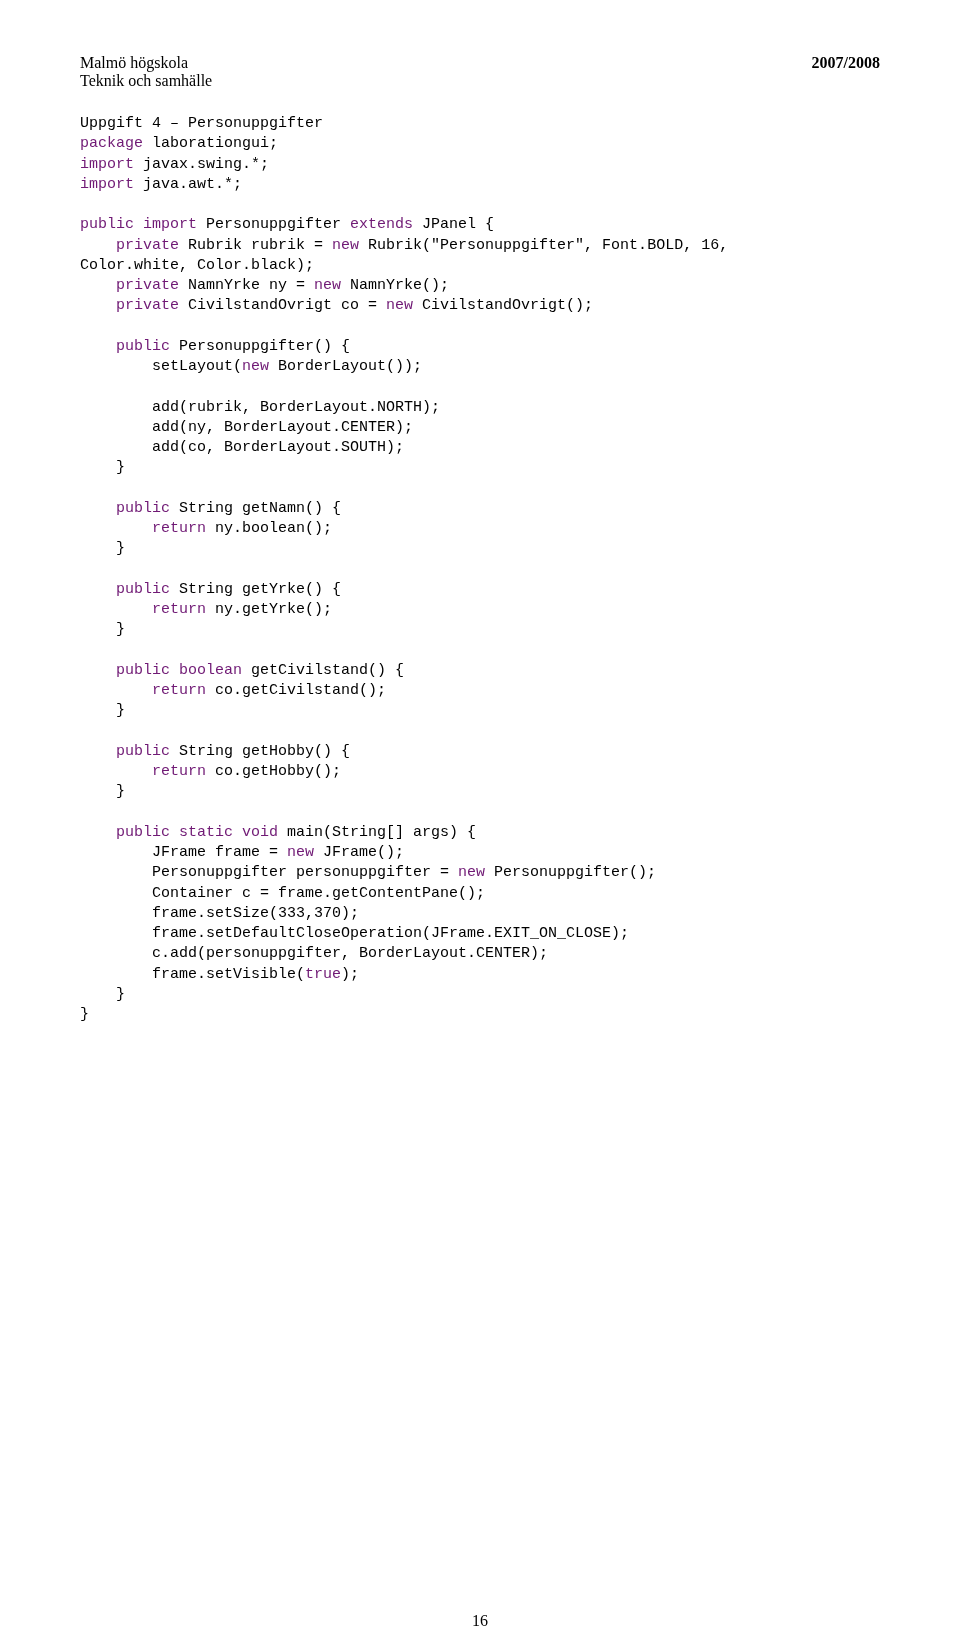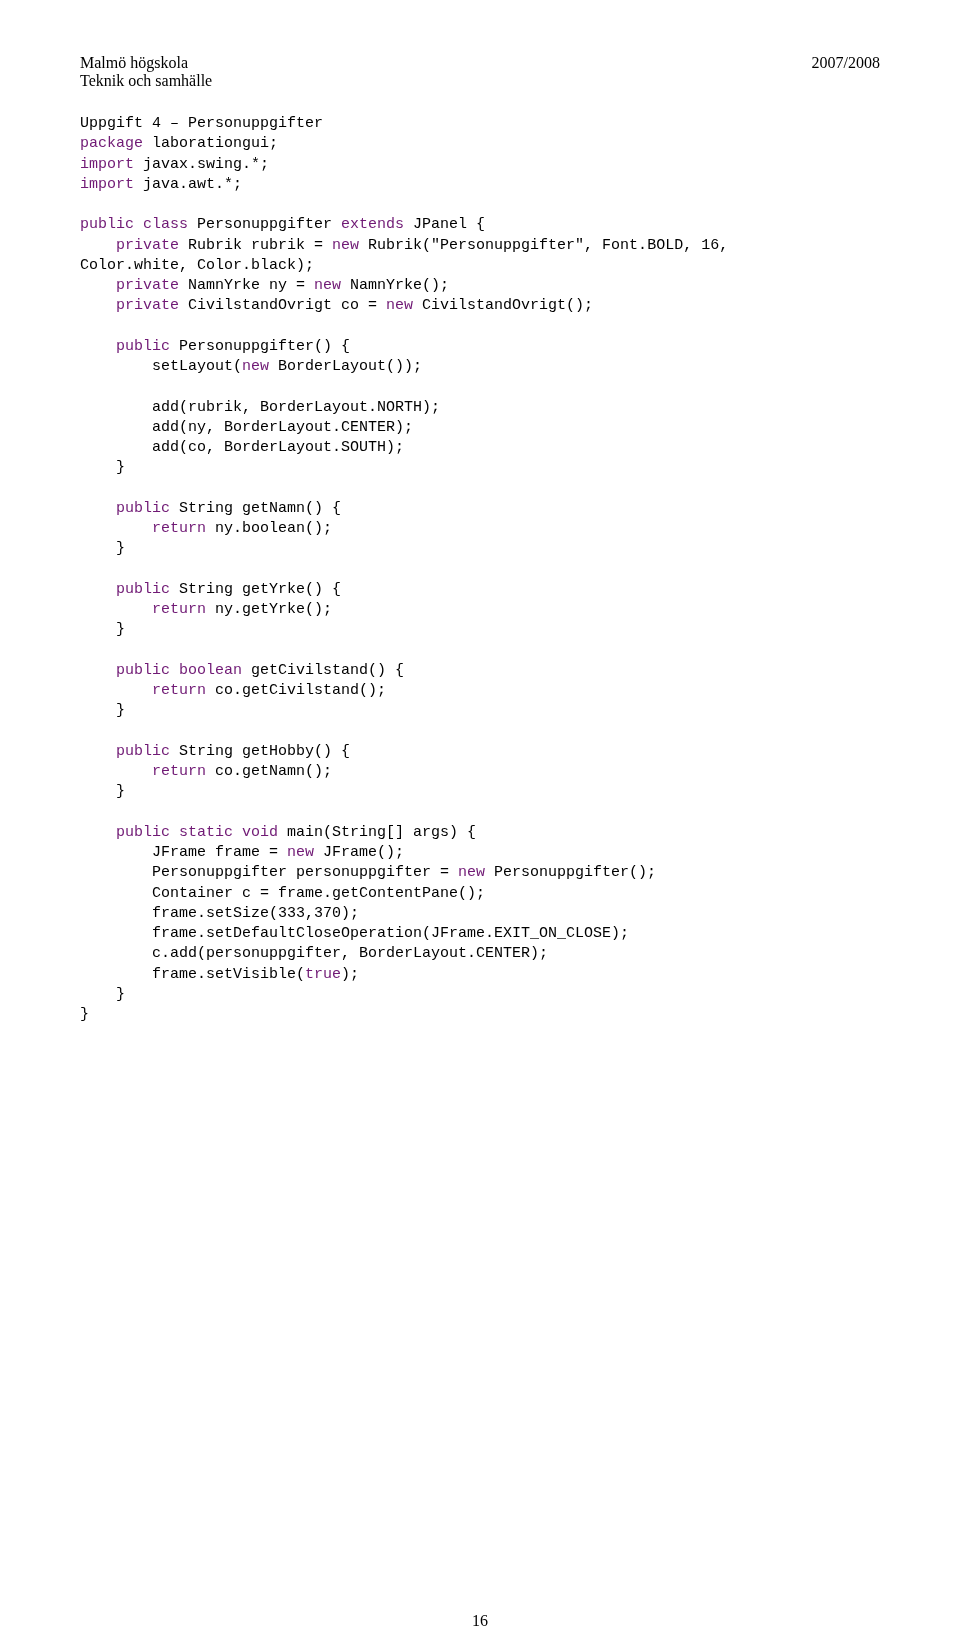--- a/index.html
+++ b/index.html
@@ -24,20 +24,21 @@
     .header {
       display: flex;
       justify-content: space-between;
       margin-bottom: 24px;
     }
     .header-left {
       text-align: left;
     }
     .header-right {
       text-align: center;
+      font-weight: bold;
     }
     .code-block {
       font-family: "Courier New", Courier, monospace;
       font-size: 15px;
       line-height: 1.35;
       white-space: pre;
     }
     .kw { color: #701a75; }
     .footer {
       position: absolute;
@@ -61,21 +62,21 @@
     <div class="header-right">
       <div>2007/2008</div>
     </div>
   </div>
 
   <div class="code-block"><span>Uppgift 4 – Personuppgifter</span>
 <span class="kw">package</span><span> laborationgui;</span>
 <span class="kw">import</span><span> javax.swing.*;</span>
 <span class="kw">import</span><span> java.awt.*;</span>
 
-<span class="kw">public class</span><span> Personuppgifter </span><span class="kw">extends</span><span> JPanel {</span>
+<span class="kw">public import</span><span> Personuppgifter </span><span class="kw">extends</span><span> JPanel {</span>
 <span class="kw">    private</span><span> Rubrik rubrik = </span><span class="kw">new</span><span> Rubrik("Personuppgifter", Font.BOLD, 16,</span>
 <span>Color.white, Color.black);</span>
 <span class="kw">    private</span><span> NamnYrke ny = </span><span class="kw">new</span><span> NamnYrke();</span>
 <span class="kw">    private</span><span> CivilstandOvrigt co = </span><span class="kw">new</span><span> CivilstandOvrigt();</span>
 
 <span class="kw">    public</span><span> Personuppgifter() {</span>
 <span>        setLayout(</span><span class="kw">new</span><span> BorderLayout());</span>
 
 <span>        add(rubrik, BorderLayout.NORTH);</span>
 <span>        add(ny, BorderLayout.CENTER);</span>
@@ -88,21 +89,21 @@
 
 <span class="kw">    public</span><span> String getYrke() {</span>
 <span class="kw">        return</span><span> ny.getYrke();</span>
 <span>    }</span>
 
 <span class="kw">    public boolean</span><span> getCivilstand() {</span>
 <span class="kw">        return</span><span> co.getCivilstand();</span>
 <span>    }</span>
 
 <span class="kw">    public</span><span> String getHobby() {</span>
-<span class="kw">        return</span><span> co.getNamn();</span>
+<span class="kw">        return</span><span> co.getHobby();</span>
 <span>    }</span>
 
 <span class="kw">    public static void</span><span> main(String[] args) {</span>
 <span>        JFrame frame = </span><span class="kw">new</span><span> JFrame();</span>
 <span>        Personuppgifter personuppgifter = </span><span class="kw">new</span><span> Personuppgifter();</span>
 <span>        Container c = frame.getContentPane();</span>
 <span>        frame.setSize(333,370);</span>
 <span>        frame.setDefaultCloseOperation(JFrame.EXIT_ON_CLOSE);</span>
 <span>        c.add(personuppgifter, BorderLayout.CENTER);</span>
 <span>        frame.setVisible(</span><span class="kw">true</span><span>);</span>

